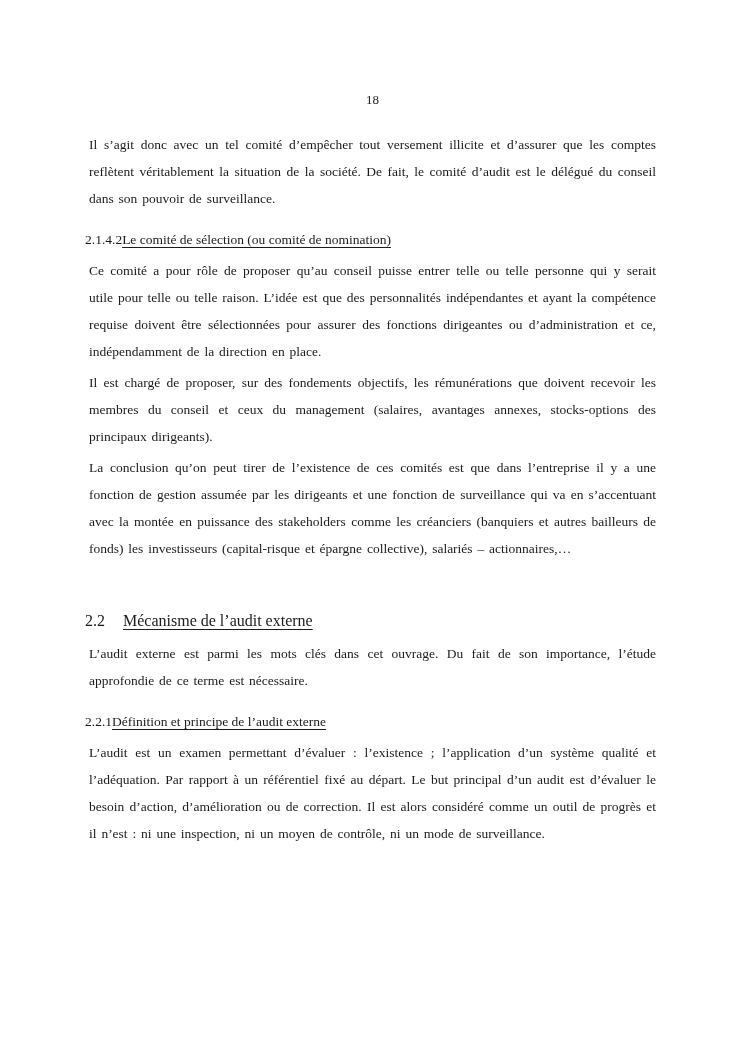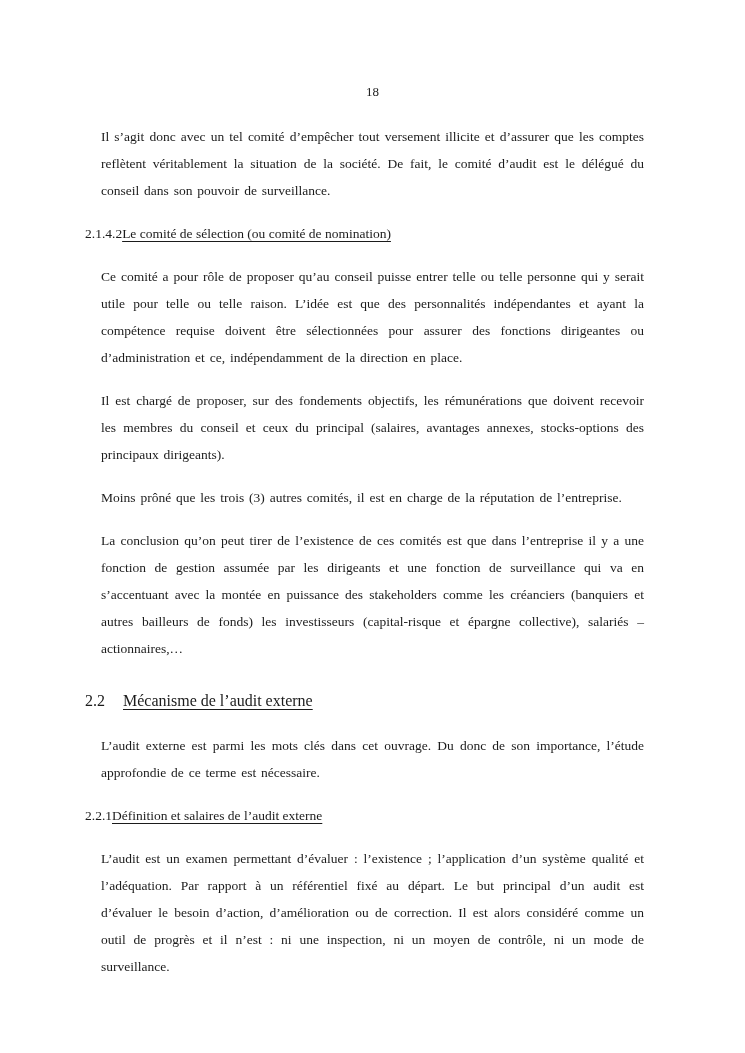--- a/index.html
+++ b/index.html
@@ -5,35 +5,35 @@
   html, body {
     margin: 0;
     padding: 0;
     background: #ffffff;
   }
   .page {
     position: relative;
     width: 745px;
     height: 1053px;
     box-sizing: border-box;
-    padding: 0 85px;
+    padding: 8px 85px;
     background: #ffffff;
     color: #1b1b1b;
     font-family: "Liberation Serif", "DejaVu Serif", serif;
     overflow: hidden;
   }
   .page-number {
     margin-top: 84px;
     text-align: center;
     font-size: 13px;
     line-height: 15px;
     color: #222222;
   }
   p.body {
-    margin: 16px;
+    margin: 4px;
     font-size: 13.5px;
     line-height: 27px;
     text-align: justify;
     word-spacing: 1.5px;
     color: #1b1b1b;
   }
   p.body.intro {
     margin-top: 24px;
   }
   .heading {
@@ -45,21 +45,21 @@
   .heading .hnum {
     display: inline-block;
     text-decoration: none;
   }
   .heading .htitle {
     text-decoration: underline;
     text-underline-offset: 3px;
     text-align: right;
   }
   .heading.main {
-    margin-top: 24px;
+    margin-top: 44px;
     font-size: 16px;
     line-height: 30px;
   }
   .heading.main .hnum {
     margin-right: 18px;
   }
 </style>
 </head>
 <body>
 
@@ -67,28 +67,27 @@
 
   <div class="page-number">18</div>
 
   <p class="body intro">Il s’agit donc avec un tel comité d’empêcher tout versement illicite et d’assurer que les comptes reflètent véritablement la situation de la société. De fait, le comité d’audit est le délégué du conseil dans son pouvoir de surveillance.</p>
 
   <div class="heading sub">
     <span class="hnum">2.1.4.2</span><span class="htitle">Le comité de sélection (ou comité de nomination)</span>
   </div>
   <p class="body">Ce comité a pour rôle de proposer qu’au conseil puisse entrer telle ou telle personne qui y serait utile pour telle ou telle raison. L’idée est que des personnalités indépendantes et ayant la compétence requise doivent être sélectionnées pour assurer des fonctions dirigeantes ou d’administration et ce, indépendamment de la direction en place.</p>
 
-  <p class="body">Il est chargé de proposer, sur des fondements objectifs, les rémunérations que doivent recevoir les membres du conseil et ceux du principal (salaires, avantages annexes, stocks-options des principaux dirigeants).</p>
+  <p class="body">Il est chargé de proposer, sur des fondements objectifs, les rémunérations que doivent recevoir les membres du conseil et ceux du management (salaires, avantages annexes, stocks-options des principaux dirigeants).</p>
 
-  <p class="body">Moins prôné que les trois (3) autres comités, il est en charge de la réputation de l’entreprise.</p>
   <p class="body">La conclusion qu’on peut tirer de l’existence de ces comités est que dans l’entreprise il y a une fonction de gestion assumée par les dirigeants et une fonction de surveillance qui va en s’accentuant avec la montée en puissance des stakeholders comme les créanciers (banquiers et autres bailleurs de fonds) les investisseurs (capital-risque et épargne collective), salariés – actionnaires,…</p>
 
   <div class="heading main">
     <span class="hnum">2.2</span><span class="htitle">Mécanisme de l’audit externe</span>
   </div>
-  <p class="body">L’audit externe est parmi les mots clés dans cet ouvrage. Du donc de son importance, l’étude approfondie de ce terme est nécessaire.</p>
+  <p class="body">L’audit externe est parmi les mots clés dans cet ouvrage. Du fait de son importance, l’étude approfondie de ce terme est nécessaire.</p>
 
   <div class="heading sub">
-    <span class="hnum">2.2.1</span><span class="htitle">Définition et salaires de l’audit externe</span>
+    <span class="hnum">2.2.1</span><span class="htitle">Définition et principe de l’audit externe</span>
   </div>
   <p class="body">L’audit est un examen permettant d’évaluer : l’existence ; l’application d’un système qualité et l’adéquation. Par rapport à un référentiel fixé au départ. Le but principal d’un audit est d’évaluer le besoin d’action, d’amélioration ou de correction. Il est alors considéré comme un outil de progrès et il n’est : ni une inspection, ni un moyen de contrôle, ni un mode de surveillance.</p>
 
 </div>
 
 </body></html>

